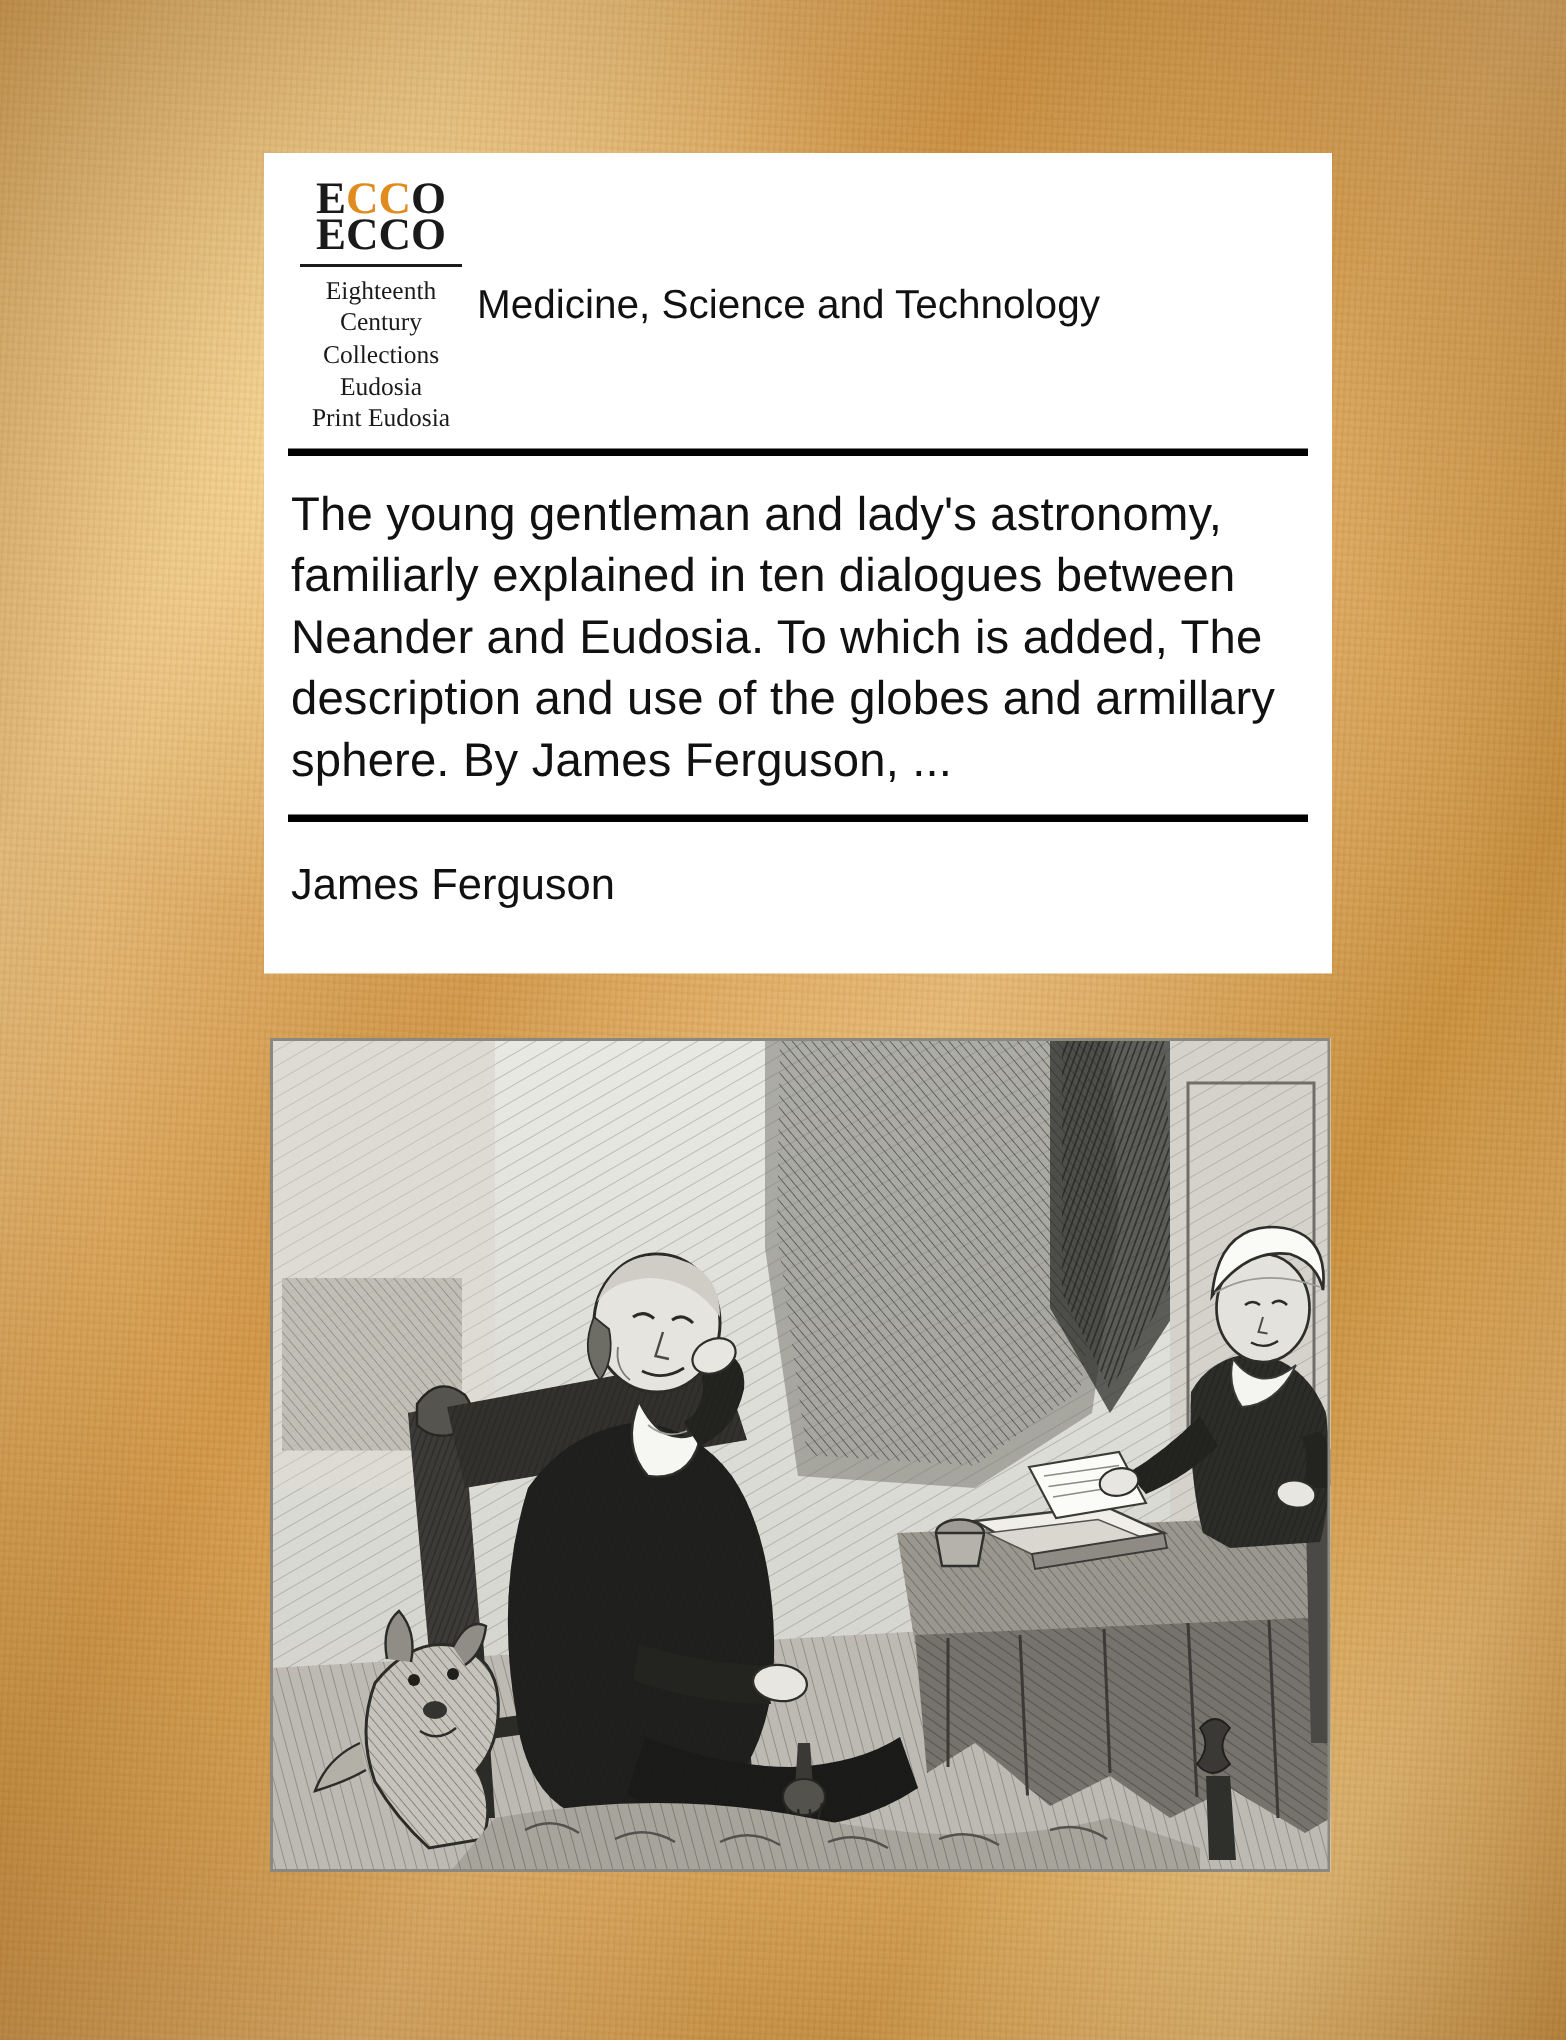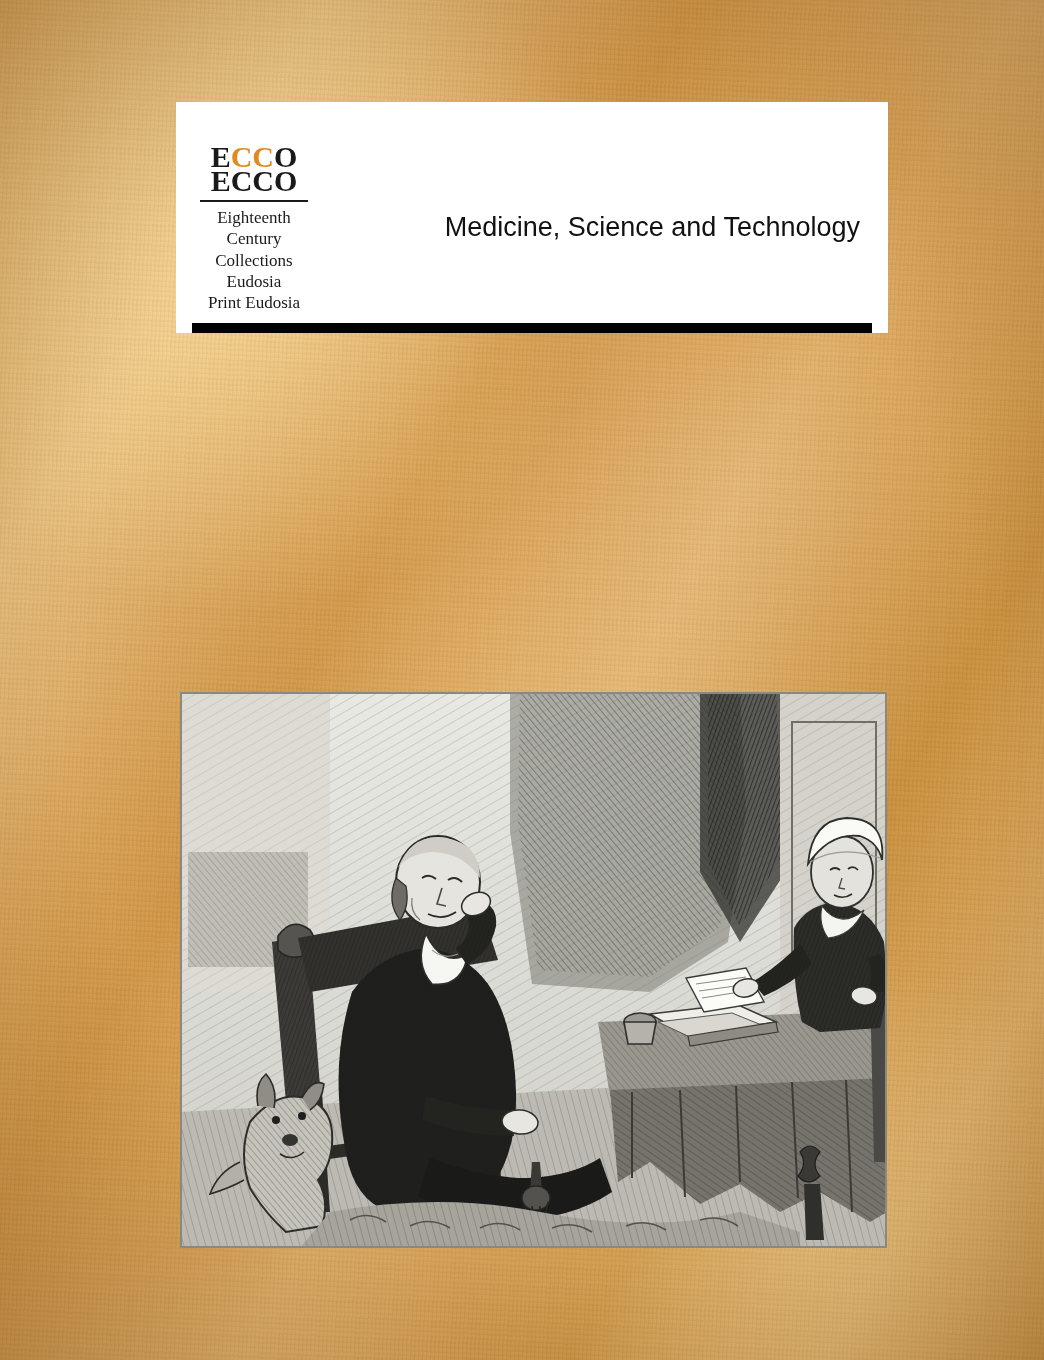--- a/index.html
+++ b/index.html
@@ -53,21 +53,20 @@
     padding: 0;
   }
 
   
   .header-band {
     display: flex;
     align-items: center;
     padding: 16px 18px 10px 18px;
     min-height: 128px;
     box-sizing: border-box;
-    margin-top: 24px;
   }
   .ecco-logo {
     width: 120px;
     flex: 0 0 120px;
     text-align: center;
     line-height: 1;
     user-select: none;
   }
   .ecco-word {
     font-family: "Liberation Serif", serif;
@@ -94,21 +93,21 @@
   }
   .ecco-sub {
     font-family: "Liberation Serif", serif;
     font-size: 17px;
     color: #1a1a1a;
     line-height: 1.25;
   }
 
   .category {
     flex: 1 1 auto;
-    text-align: right;
+    text-align: left;
     font-size: 27px;
     color: #111;
     padding-left: 4px;
     padding-right: 10px;
   }
 
   .rule-thick {
     height: 5px;
     background: #000;
     margin: 0 16px;
@@ -163,23 +162,29 @@
       <div class="ecco-rule"></div>
       <div class="ecco-sub">Eighteenth Century</div>
       <div class="ecco-sub">Collections Eudosia</div>
       <div class="ecco-sub">Print Eudosia</div>
     </div>
     <div class="category">Medicine, Science and Technology</div>
   </div>
 
   <div class="rule-thick"></div>
 
+  <div class="title-block">
+    <div class="title-text">The young gentleman and lady's astronomy, familiarly explained in ten dialogues between Neander and Eudosia. To which is added, The description and use of the globes and armillary sphere. By James Ferguson, ...</div>
+  </div>
 
   <div class="rule-thick"></div>
 
+  <div class="author-block">
+    <div class="author-text">James Ferguson</div>
+  </div>
 
 </div>
 
 <div class="plate">
   <svg width="707" height="556" viewBox="0 0 707 556" xmlns="http://www.w3.org/2000/svg">
     <defs>
       <pattern id="hatchA" width="6" height="6" patternUnits="userSpaceOnUse" patternTransform="rotate(35)">
         <line x1="0" y1="0" x2="0" y2="6" stroke="#2a2a28" stroke-width="1.6"></line>
       </pattern>
       <pattern id="hatchB" width="5" height="5" patternUnits="userSpaceOnUse" patternTransform="rotate(-40)">

